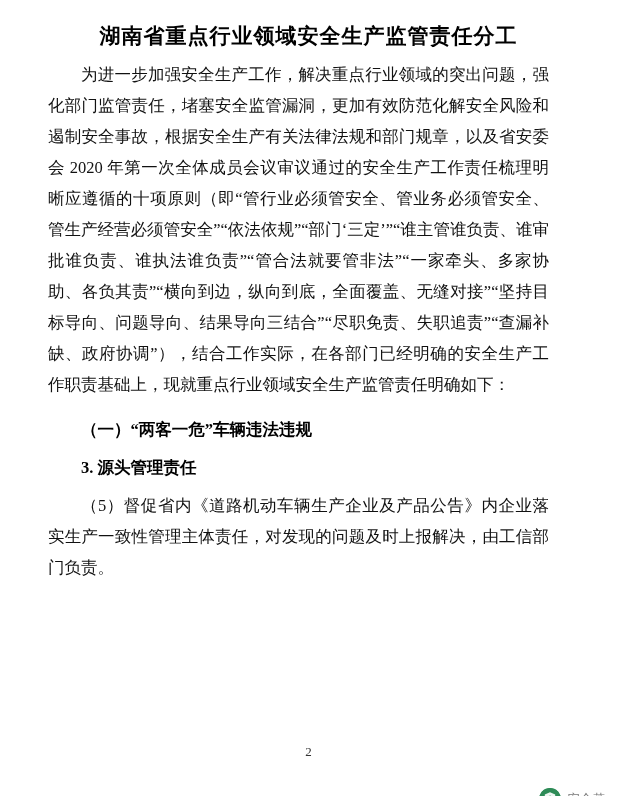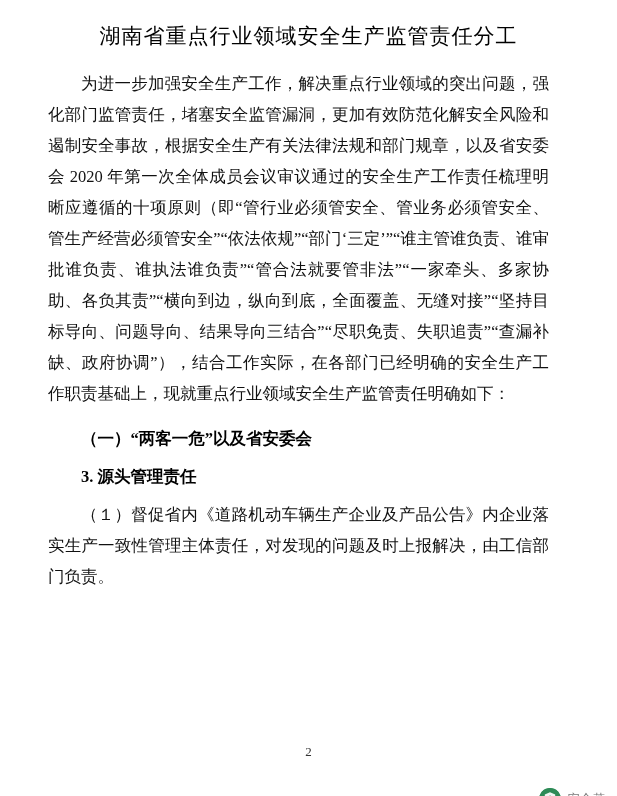--- a/index.html
+++ b/index.html
@@ -18,23 +18,23 @@
   .page {
     position: relative;
     width: 617px;
     height: 796px;
     box-sizing: border-box;
     padding: 0;
   }
   .doc-title {
     text-align: center;
     font-size: 21px;
-    font-weight: normal;
+    font-weight: bold;
     letter-spacing: 1px;
-    margin: 22px 0 17px 0;
+    margin: 22px 0 8px 0;
     padding: 0 30px;
     line-height: 1.4;
     color: #000;
   }
   .body-area {
     padding: 0 68px 0 48px;
   }
   p.para {
     margin: 0 0 0 0;
     font-size: 16.5px;
@@ -104,29 +104,29 @@
 
   <div class="body-area">
 
     <p class="para">为进一步加强安全生产工作，解决重点行业领域的突出问题，强化部门监管责任，堵塞安全监管漏洞，更加有效防范化解安全风险和遏制安全事故，根据安全生产有关法律法规和部门规章，以及省安委会 2020 年第一次全体成员会议审议通过的安全生产工作责任梳理明晰应遵循的十项原则（即“管行业必须管安全、管业务必须管安全、管生产经营必须管安全”“依法依规”“部门‘三定’”“谁主管谁负责、谁审批谁负责、谁执法谁负责”“管合法就要管非法”“一家牵头、多家协助、各负其责”“横向到边，纵向到底，全面覆盖、无缝对接”“坚持目标导向、问题导向、结果导向三结合”“尽职免责、失职追责”“查漏补缺、政府协调”），结合工作实际，在各部门已经明确的安全生产工作职责基础上，现就重点行业领域安全生产监管责任明确如下：</p>
 
     <div class="spacer-sm"></div>
 
 
     <div class="spacer-sm"></div>
 
-    <p class="heading-2">（一）“两客一危”以及省安委会</p>
+    <p class="heading-2">（一）“两客一危”车辆违法违规</p>
 
     <div class="spacer-sm"></div>
 
     <p class="heading-3">3.  源头管理责任</p>
 
     <div class="spacer-sm"></div>
 
-    <p class="para">（１）督促省内《道路机动车辆生产企业及产品公告》内企业落实生产一致性管理主体责任，对发现的问题及时上报解决，由工信部门负责。</p>
+    <p class="para">（5）督促省内《道路机动车辆生产企业及产品公告》内企业落实生产一致性管理主体责任，对发现的问题及时上报解决，由工信部门负责。</p>
 
   </div>
 
   <div class="page-number">2</div>
 
   <div class="footer-divider"></div>
 
   <div class="footer-badge">
     <span class="footer-logo">
       <svg width="22" height="22" viewBox="0 0 22 22" aria-hidden="true">

